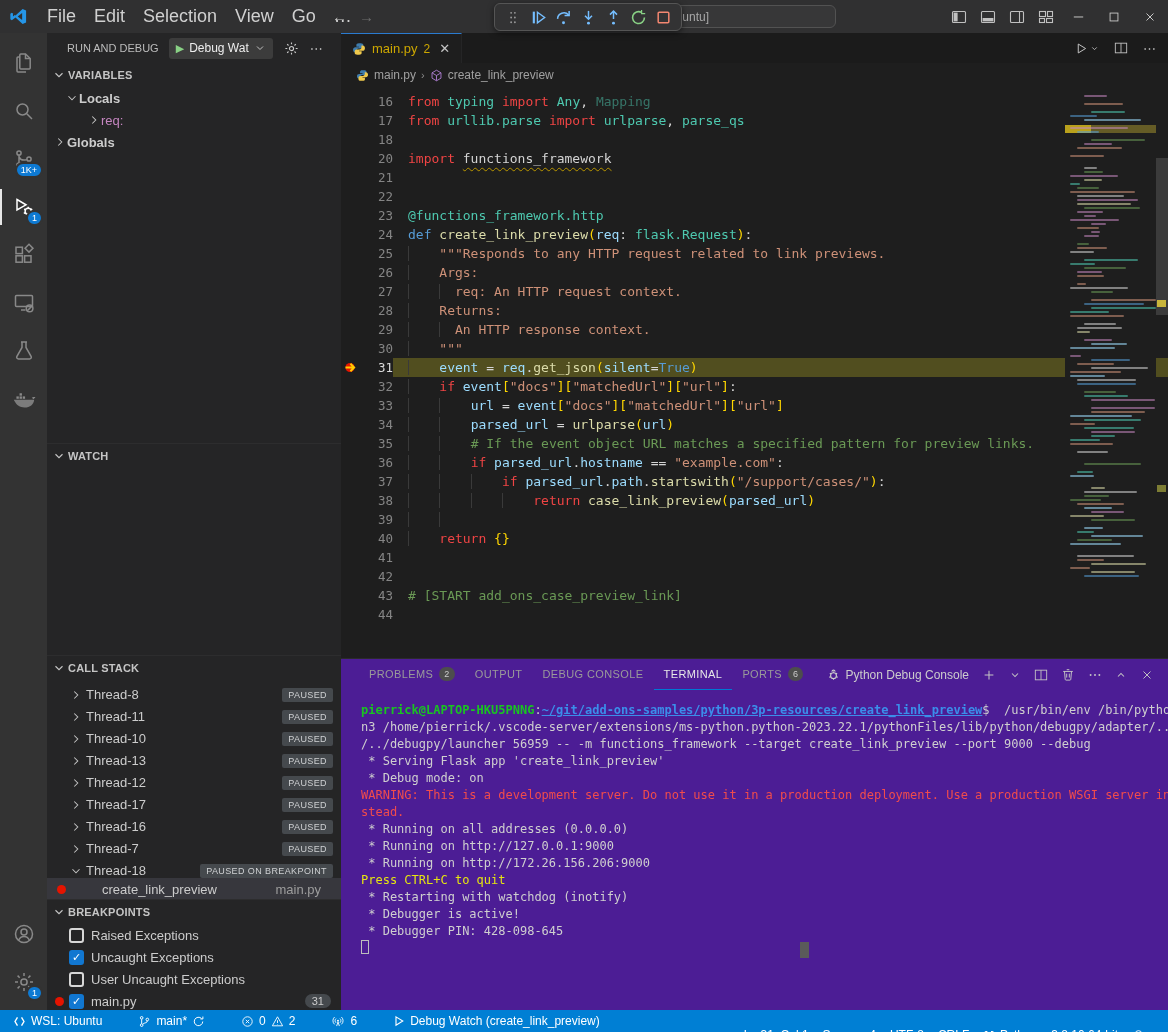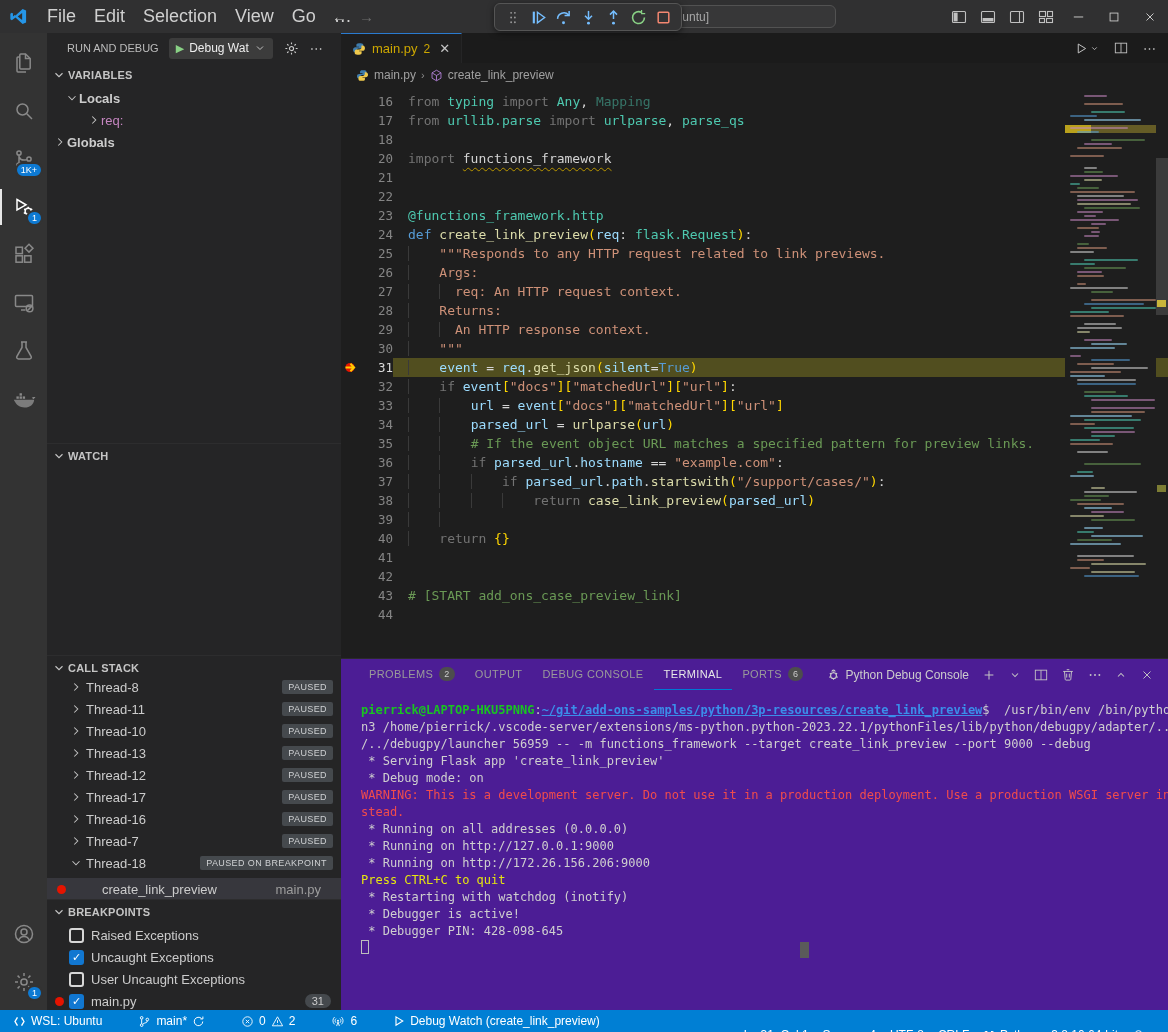--- a/index.html
+++ b/index.html
@@ -40,21 +40,21 @@
   #cfg-play{color:#89d185;font-size:11px;}
   .hdr-icon{margin-left:11px;color:#cccccc;}
   .section{overflow:hidden;border-top:1px solid #2d2d2e;}
   .sec-head{height:24px;display:flex;align-items:center;gap:2px;padding-left:5px;font-size:11px;font-weight:bold;color:#c5c5c5;letter-spacing:.2px;}
   .twisty{color:#c5c5c5;}
   .tree-row{height:22px;display:flex;align-items:center;color:#cccccc;white-space:nowrap;overflow:hidden;}
   .tree-row .twisty{flex:none;}
   .bold{font-weight:bold;}
   .vname{color:#c586c0;margin-right:5px;}
   .vval{color:#b4b4b4;overflow:hidden;text-overflow:clip;}
-  .cs-row{height:22px;display:flex;align-items:flex-start;padding:0 8px 0 22px;color:#cccccc;}
+  .cs-row{height:22px;display:flex;align-items:flex-end;padding:0 8px 0 22px;color:#cccccc;}
   .cs-badge{margin-left:auto;background:#45494d;color:#cfd1d3;font-size:9px;letter-spacing:.4px;padding:2px 6px;border-radius:2px;white-space:nowrap;}
   #frame-row{height:22px;background:#37373d;display:flex;align-items:center;padding:0 20px 0 55px;position:relative;}
   #frame-dot{position:absolute;left:10px;top:7px;width:9px;height:9px;border-radius:50%;background:#e51400;}
   #frame-file{margin-left:auto;color:#9d9d9d;}
   .bp-row{height:22px;display:flex;align-items:center;padding:0 10px 0 22px;position:relative;color:#cccccc;}
   .bp-check{width:15px;height:15px;border-radius:3px;margin-right:7px;flex:none;display:flex;align-items:center;justify-content:center;font-size:11px;}
   .bp-check.unchecked{border:2px solid #d7d7d7;background:transparent;}
   .bp-check.checked{background:#1177d1;color:#fff;}
   .bp-dot{position:absolute;left:8px;top:7px;width:9px;height:9px;border-radius:50%;background:#e51400;}
   .bp-badge{margin-left:auto;background:#45494d;border-radius:9px;font-size:11px;padding:1px 7px;color:#ccc;}
@@ -72,21 +72,21 @@
 
   
   #code-wrap{position:relative;flex:1;overflow:hidden;padding-top:5px;}
   .code-line{display:flex;height:19px;line-height:19px;font-family:"DejaVu Sans Mono",monospace;font-size:13px;}
   .cl-margin{width:22px;flex:none;position:relative;}
   .cl-num{width:30px;flex:none;text-align:right;color:#858585;font-size:12.5px;}
   .cl-text{white-space:pre;flex:1;min-width:0;padding-left:15px;}
   .code-line.current .cl-text{background:#514e1f;}
   .code-line.current .cl-num{color:#dcdcdc;}
   .ig{box-shadow:inset 1px 0 0 #3a3a3a;}
-  .tk-kw{color:#737373;} .tk-df{color:#569cd6;} .tk-ty{color:#4ec9b0;}
+  .tk-kw{color:#ef4444;} .tk-df{color:#569cd6;} .tk-ty{color:#4ec9b0;}
   .tk-dim{color:#4ec9b0;opacity:.5;} .tk-fn{color:#dcdcaa;} .tk-va{color:#9cdcfe;}
   .tk-st{color:#ce9178;} .tk-co{color:#6a9955;} .tk-pl{color:#d4d4d4;} .tk-b1{color:#ffd700;}
   .tk-sq{color:#d4d4d4;text-decoration:underline wavy #b89500 1px;text-underline-offset:4px;}
   #minimap{position:absolute;top:0;right:12px;width:91px;bottom:0;background:#1e1e1e;}
   .mm-row{position:absolute;height:2px;border-radius:1px;}
   #mm-band{position:absolute;left:0;right:0;top:38px;height:8px;background:rgba(208,184,50,.40);}
   #mm-band i{position:absolute;left:0;top:0;bottom:0;width:26px;background:#b9a11c;}
   #ruler{position:absolute;top:0;right:0;width:12px;bottom:0;}
   #ruler-thumb{position:absolute;left:0;right:0;top:71px;height:157px;background:rgba(121,121,121,.32);}
   .ruler-mark{position:absolute;left:1px;width:9px;height:7px;}

